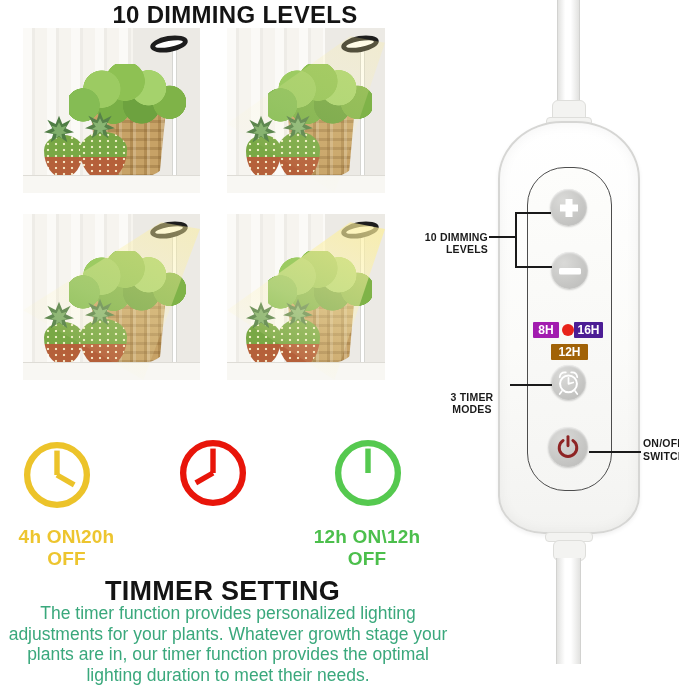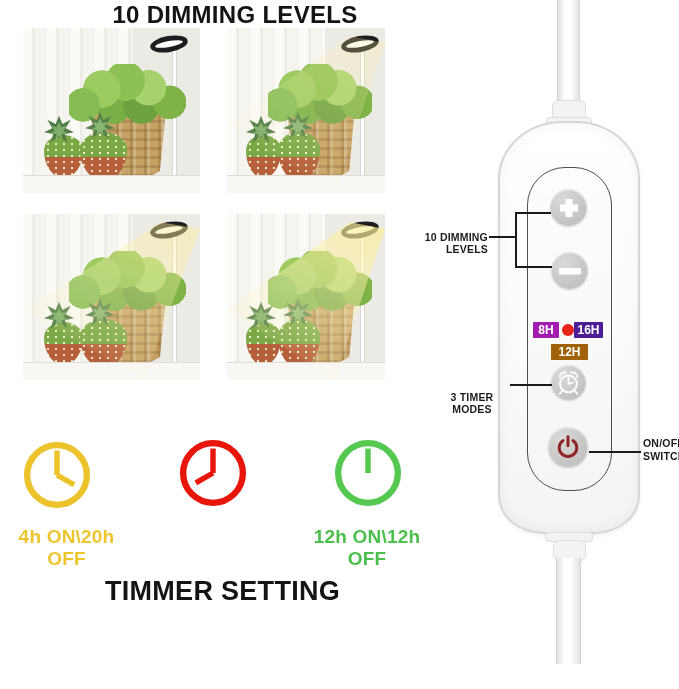--- a/index.html
+++ b/index.html
@@ -285,14 +285,15 @@
   </svg>
   <svg class="abs clock" id="clock-12h" viewBox="0 0 84 84">
     <circle cx="42" cy="42" r="33" fill="none" stroke="#55c94f" stroke-width="7"></circle>
     <line x1="42" y1="42" x2="42" y2="15" stroke="#55c94f" stroke-width="6"></line>
   </svg>
 
   <div class="abs clock-label" id="label-4h">4h ON\20h OFF</div>
   <div class="abs clock-label" id="label-12h">12h ON\12h OFF</div>
 
   <div class="abs h-title" id="setting-head">TIMMER SETTING</div>
+  <div class="abs" id="setting-body">The timer function provides personalized lighting adjustments for your plants. Whatever growth stage your plants are in, our timer function provides the optimal lighting duration to meet their needs.</div>
 
 </div>
 
 </body></html>

